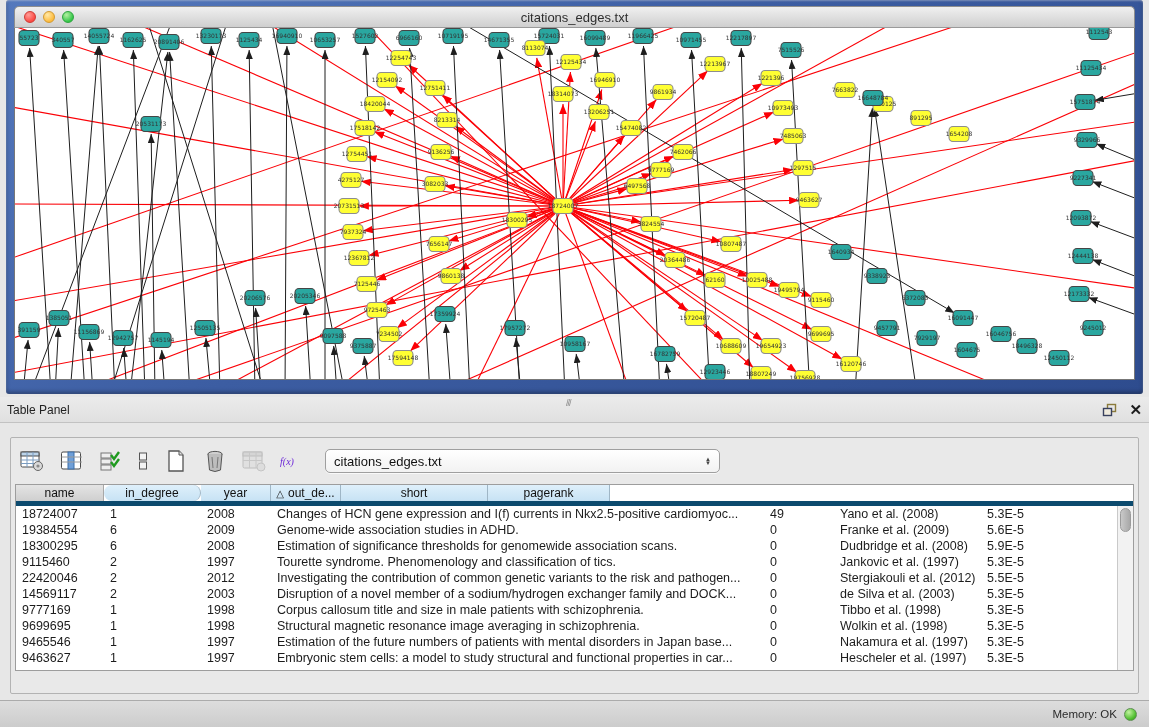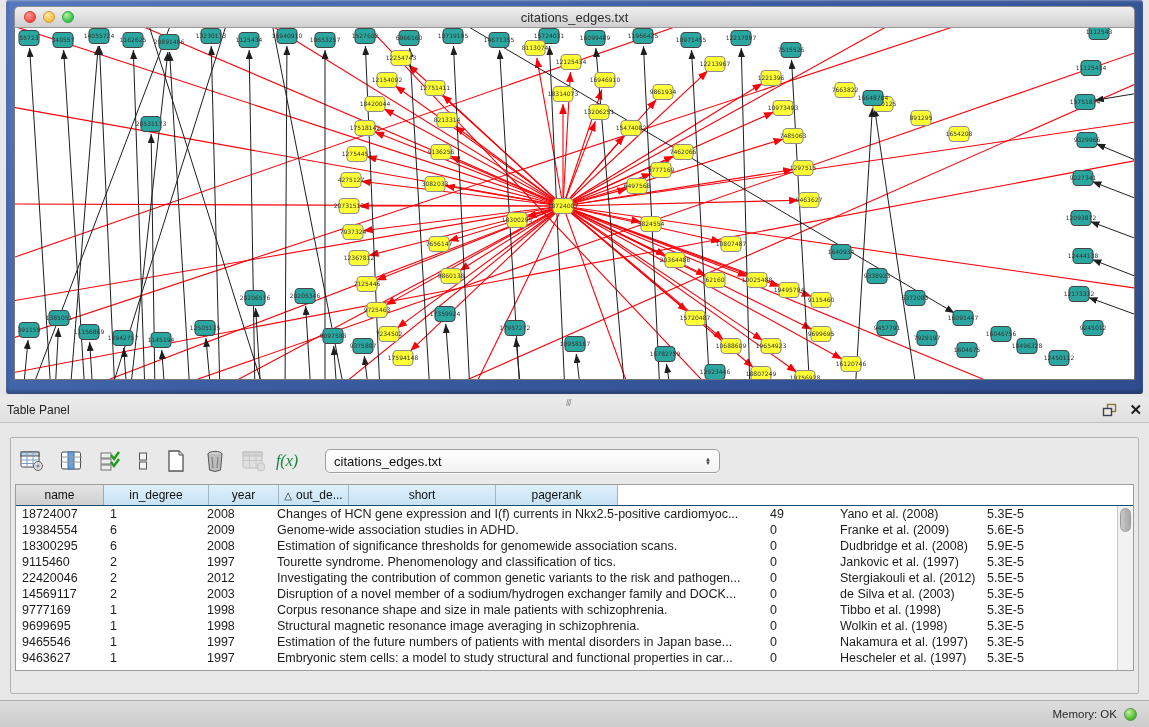--- a/index.html
+++ b/index.html
@@ -35,29 +35,29 @@
   .panel-titlebar .spacer { flex:1; }
   .grip { position:absolute; left:566px; top:1px; color:#8a8a8a; font-size:9px; letter-spacing:-1px; }
   .float-btn, .close-btn { background:none; border:none; cursor:default; display:flex; align-items:center; margin-left:12px; }
   .close-btn { font-size:15px; font-weight:bold; color:#1c1c1c; line-height:1; }
 
   .inner-group { position:absolute; left:10px; top:40px; width:1129px; height:257px;
     border:1px solid #b3b3b3; border-radius:2px; background:#e9e9e9; }
   .toolbar { position:absolute; left:8px; top:6px; height:34px; display:flex; align-items:center; gap:13px; }
   .tb-btn { background:none; border:none; padding:0; width:26px; height:26px; display:flex; align-items:center; justify-content:center; }
   .tb-btn.narrow { width:14px; }
-  .fx { font-family:"Liberation Serif",serif; font-style:italic; font-size:16px; color:#15803d; }
+  .fx { font-family:"Liberation Serif",serif; font-style:italic; font-size:10px; color:#6d28d9; }
   .combo { margin-left:18px; width:395px; height:24px; border:1px solid #9f9f9f; border-radius:5px;
     background:linear-gradient(#ffffff,#f2f2f2); display:flex; align-items:center; padding:0 8px; font-size:13px; color:#111;
     box-shadow:0 1px 0 rgba(255,255,255,.7); }
   .combo .cb-label { flex:1; }
   .combo .arrows { display:flex; flex-direction:column; line-height:4px; font-size:6px; color:#444; }
 
   .tbl { position:absolute; left:4px; top:46px; width:1119px; height:187px; background:#fff; border:1px solid #9d9d9d; font-size:12.5px; }
-  .tbl-head { display:flex; height:21px; border-bottom:1px solid #0c4a6e; }
+  .tbl-head { display:flex; height:21px; border-bottom:5px solid #0c4a6e; }
   .th { display:flex; align-items:center; justify-content:center; border-right:1px solid #9fb6c6; font-size:12px; color:#111;
     background:linear-gradient(#dff0fb,#c7e2f4); overflow:hidden; white-space:nowrap; }
   .th.gray { background:linear-gradient(#e4e4e4,#cfcfcf); border-right:1px solid #a8a8a8; }
   .sort-tri { font-size:10px; margin-right:4px; color:#222; }
   .tbl-body { position:absolute; left:0; top:21px; right:16px; bottom:0; overflow:hidden; background:#fff; }
   .row { display:flex; height:16px; }
   .cell { padding:1px 6px 0 6px; white-space:nowrap; overflow:hidden; color:#1c1c1c; }
   .vscroll { position:absolute; right:0; top:21px; bottom:0; width:16px; background:#f2f2f2; border-left:1px solid #c9c9c9; }
   .vthumb { position:absolute; left:2px; top:2px; width:11px; height:24px; border-radius:6px;
     background:linear-gradient(90deg,#c9c9c9,#a8a8a8); border:1px solid #9b9b9b; }
@@ -540,21 +540,21 @@
               <span>▼</span>
             </span>
         </div>
       </div>
 
       <div class="tbl">
         <div class="tbl-head" id="tbl-head">
             <div class="th gray" style="width: 88px;">
               <span>name</span>
             </div>
-            <div class="th" style="width: 105px;">
+            <div class="th" style="width: 97px; border-radius: 8px;">
               <span>in_degree</span>
             </div>
             <div class="th" style="width: 70px;">
               <span>year</span>
             </div>
             <div class="th" style="width: 70px;">
               <span class="sort-tri">△</span>
               <span>out_de...</span>
             </div>
             <div class="th" style="width: 147px;">
@@ -616,21 +616,21 @@
               <div class="cell" style="width: 70px;">2003</div>
               <div class="cell" style="width: 493px;">Disruption of a novel member of a sodium/hydrogen exchanger family and DOCK...</div>
               <div class="cell" style="width: 70px;">0</div>
               <div class="cell" style="width: 147px;">de Silva et al. (2003)</div>
               <div class="cell" style="width: 122px;">5.3E-5</div>
             </div>
             <div class="row">
               <div class="cell" style="width: 88px;">9777169</div>
               <div class="cell" style="width: 97px;">1</div>
               <div class="cell" style="width: 70px;">1998</div>
-              <div class="cell" style="width: 493px;">Corpus resonance shape and size in male patients with schizophrenia.</div>
+              <div class="cell" style="width: 493px;">Corpus callosum title and size in male patients with schizophrenia.</div>
               <div class="cell" style="width: 70px;">0</div>
               <div class="cell" style="width: 147px;">Tibbo et al. (1998)</div>
               <div class="cell" style="width: 122px;">5.3E-5</div>
             </div>
             <div class="row">
               <div class="cell" style="width: 88px;">9699695</div>
               <div class="cell" style="width: 97px;">1</div>
               <div class="cell" style="width: 70px;">1998</div>
               <div class="cell" style="width: 493px;">Structural magnetic resonance image averaging in schizophrenia.</div>
               <div class="cell" style="width: 70px;">0</div>

